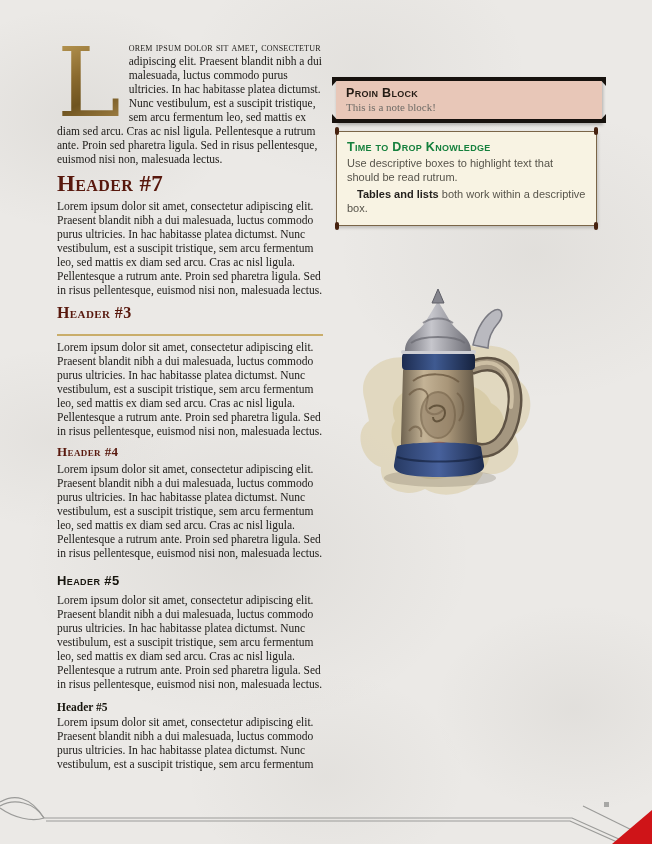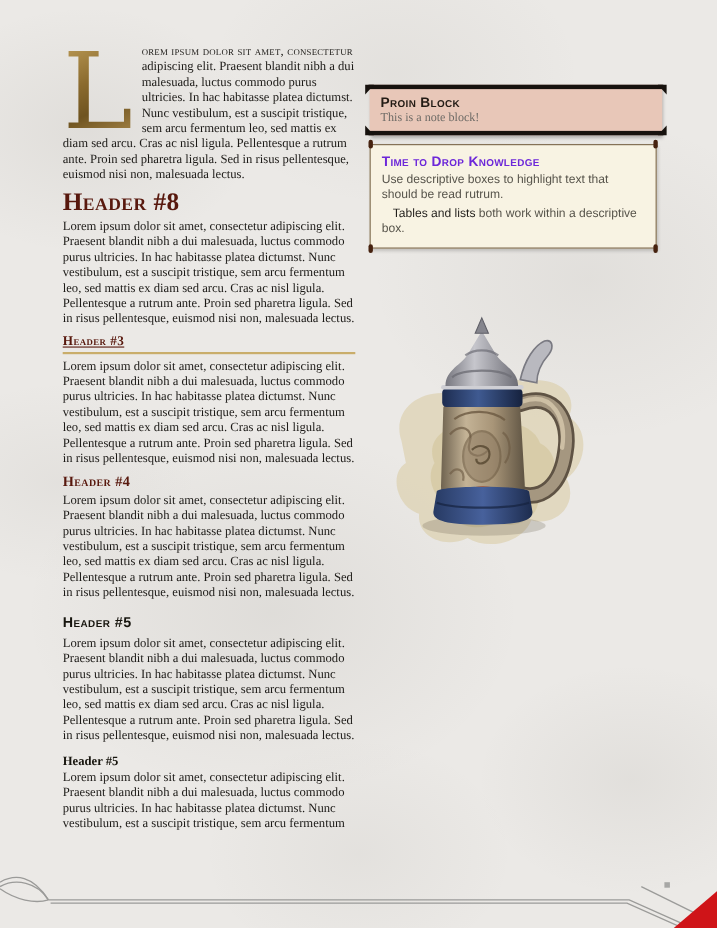--- a/index.html
+++ b/index.html
@@ -20,22 +20,22 @@
   .col-left  { left:57px;  top:40px; width:266px; }
   .col-right { left:341px; top:70px; width:256px; }
 
   h1,h2,h3,h4,h5,h6,p { margin:0; }
   .h1, .h2, .h3, .h4 {
     font-family:"Liberation Serif", serif; font-variant:small-caps;
     color:#58180d; font-weight:700; letter-spacing:.4px;
   }
   .h1 { font-size:29px; line-height:1.05; margin-bottom:5px; }
   .h2 { font-size:23px; line-height:1.05; margin-top:2px; margin-bottom:3px; }
-  .h3 { font-size:12px; line-height:1.1; margin-top:7px; margin-bottom:4px;
-        border-bottom:2px solid #c9ad6a; padding-bottom:2px;text-decoration:underline; }
+  .h3 { font-size:16px; line-height:1.1; margin-top:7px; margin-bottom:4px;
+        border-bottom:2px solid #c9ad6a; padding-bottom:12px; }
   .h4 { font-size:13px; line-height:1.1; margin-top:7px; margin-bottom:3px; }
   .h5 { font-family:"Liberation Sans", sans-serif; font-variant:small-caps;
         font-weight:700; font-size:13px; color:#17150e; letter-spacing:.4px;
         margin-top:12px; margin-bottom:5px; }
   .h6 { font-family:"Liberation Serif", serif; font-weight:700; font-size:11.5px;
         color:#17150e; margin-top:10px; margin-bottom:2px; }
 
   p.body { font-size:11.5px; line-height:1.22; color:#1c1a17; margin-bottom:6px; }
 
   .dropcap {
@@ -64,39 +64,39 @@
   .note-body  { font-family:Liberation Serif, serif; font-size:11px; color:#6e6b66; margin-top:1px; }
 
   
   .desc { position:relative; background:#f8f3e3; border:1px solid #7a6548;
           margin:4px 0 10px -5px; width:239px; padding:8px 10px 10px;
           box-shadow:1px 2px 3px rgba(0,0,0,.18); }
   .dot { position:absolute; width:4px; height:8px; background:#46220f; border-radius:2px; }
   .dot-tl { left:-2px; top:-5px; } .dot-tr { right:-2px; top:-5px; }
   .dot-bl { left:-2px; bottom:-5px; } .dot-br { right:-2px; bottom:-5px; }
   .desc-title { font-family:"Liberation Sans", sans-serif; font-variant:small-caps;
-      font-weight:700; font-size:12.5px; color:#6d28d9; letter-spacing:.3px; }
+      font-weight:700; font-size:12.5px; color:#15803d; letter-spacing:.3px; }
   .desc-body { font-family:"Liberation Sans", sans-serif; font-size:11px;
       line-height:1.3; color:#57544b; margin-top:2px; }
   .desc-line2 { font-family:"Liberation Sans", sans-serif; font-size:11px;
       line-height:1.3; color:#57544b; text-indent:10px; margin-top:2px; }
-  .desc-bold { font-weight:400; color:#221f1c; }
+  .desc-bold { font-weight:700; color:#221f1c; }
 
   .stein-wrap { position:absolute; left:345px; top:281px; width:190px; height:230px; }
   .footer-art { position:absolute; left:0; bottom:0; width:652px; height:52px; }
 </style>
 </head>
 <body>
 
 <div class="page">
 
   <div class="col col-left">
     <p class="body"><span class="dropcap">L</span><span class="lead">orem ipsum dolor sit amet, consectetur</span><span> adipiscing elit. Praesent blandit nibh a dui malesuada, luctus commodo purus ultricies. In hac habitasse platea dictumst. Nunc vestibulum, est a suscipit tristique, sem arcu fermentum leo, sed mattis ex diam sed arcu. Cras ac nisl ligula. Pellentesque a rutrum ante. Proin sed pharetra ligula. Sed in risus pellentesque, euismod nisi non, malesuada lectus.</span></p>
 
-    <h2 class="h2">Header #8</h2>
+    <h2 class="h2">Header #7</h2>
     <p class="body">Lorem ipsum dolor sit amet, consectetur adipiscing elit. Praesent blandit nibh a dui malesuada, luctus commodo purus ultricies. In hac habitasse platea dictumst. Nunc vestibulum, est a suscipit tristique, sem arcu fermentum leo, sed mattis ex diam sed arcu. Cras ac nisl ligula. Pellentesque a rutrum ante. Proin sed pharetra ligula. Sed in risus pellentesque, euismod nisi non, malesuada lectus.</p>
 
     <h3 class="h3">Header #3</h3>
     <p class="body">Lorem ipsum dolor sit amet, consectetur adipiscing elit. Praesent blandit nibh a dui malesuada, luctus commodo purus ultricies. In hac habitasse platea dictumst. Nunc vestibulum, est a suscipit tristique, sem arcu fermentum leo, sed mattis ex diam sed arcu. Cras ac nisl ligula. Pellentesque a rutrum ante. Proin sed pharetra ligula. Sed in risus pellentesque, euismod nisi non, malesuada lectus.</p>
 
     <h4 class="h4">Header #4</h4>
     <p class="body">Lorem ipsum dolor sit amet, consectetur adipiscing elit. Praesent blandit nibh a dui malesuada, luctus commodo purus ultricies. In hac habitasse platea dictumst. Nunc vestibulum, est a suscipit tristique, sem arcu fermentum leo, sed mattis ex diam sed arcu. Cras ac nisl ligula. Pellentesque a rutrum ante. Proin sed pharetra ligula. Sed in risus pellentesque, euismod nisi non, malesuada lectus.</p>
 
     <h5 class="h5">Header #5</h5>
     <p class="body">Lorem ipsum dolor sit amet, consectetur adipiscing elit. Praesent blandit nibh a dui malesuada, luctus commodo purus ultricies. In hac habitasse platea dictumst. Nunc vestibulum, est a suscipit tristique, sem arcu fermentum leo, sed mattis ex diam sed arcu. Cras ac nisl ligula. Pellentesque a rutrum ante. Proin sed pharetra ligula. Sed in risus pellentesque, euismod nisi non, malesuada lectus.</p>

